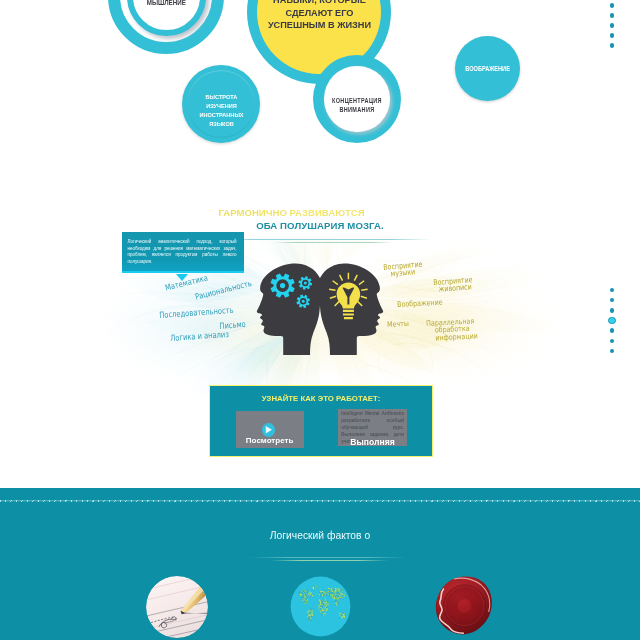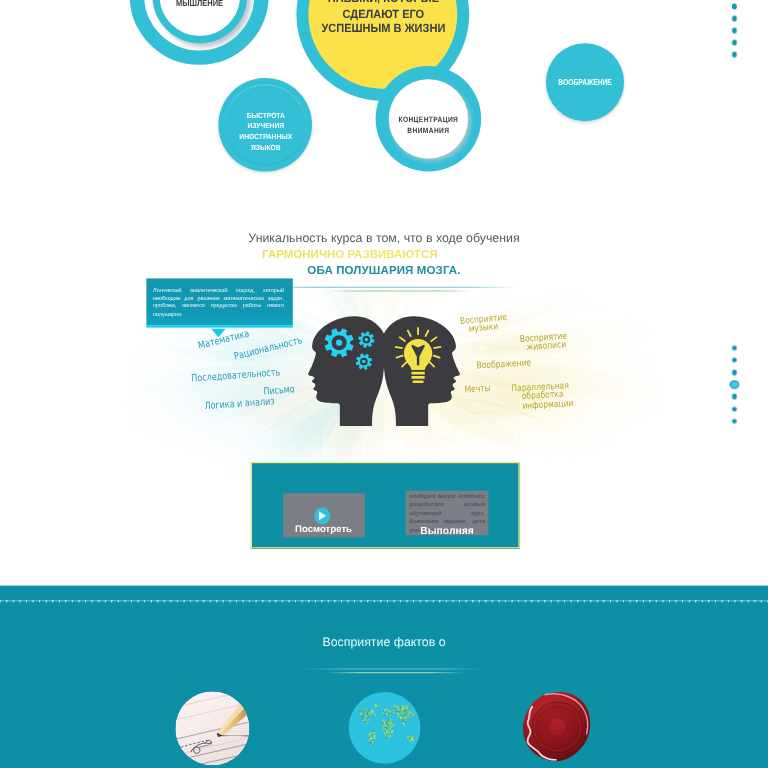--- a/index.html
+++ b/index.html
@@ -334,21 +334,20 @@
 <path d="M 257.7 40.3 Q 297.4 18.8 335.7 -4.2" stroke="#ddcf78" stroke-width="0.36" fill="none" opacity="0.17"></path>
 <path d="M 247.9 81.8 Q 354.6 88.5 379.9 168.9" stroke="#ddcf78" stroke-width="0.38" fill="none" opacity="0.16"></path>
 <path d="M 293.3 100.5 Q 407.9 88.2 431.2 176.7" stroke="#ddcf78" stroke-width="0.65" fill="none" opacity="0.13"></path>
 <path d="M 209.8 32.8 Q 265.2 -51.9 184.3 -123.5" stroke="#a8dcc8" stroke-width="0.38" fill="none" opacity="0.13"></path>
 <path d="M 161.9 122.2 Q 169.6 195.0 83.5 222.8" stroke="#74cbe2" stroke-width="0.7" fill="none" opacity="0.22"></path>
 <path d="M 317.9 41.4 Q 348.3 52.6 366.1 29.4" stroke="#ddcf78" stroke-width="0.26" fill="none" opacity="0.13"></path>
 <ellipse cx="215" cy="74" rx="125" ry="52" fill="url(#wgC)"></ellipse>
 </g>
 </svg>
 </div>
-  <div class="h-line" id="bh1">Уникальность курса в том, что в ходе обучения</div>
   <div class="h-line" id="bh2">ГАРМОНИЧНО РАЗВИВАЮТСЯ</div>
   <div class="h-line" id="bh3">ОБА ПОЛУШАРИЯ  МОЗГА.</div>
 
   <div id="brule1"></div>
   <div id="brule2"></div>
   <div id="tip">Логический аналитический подход, который необходим для решения математических задач, проблем, является продуктом работы левого полушария.</div>
   <div id="tip-bar"></div>
   <div id="tip-tail"></div>
 
   <div id="heads"><svg id="heads-svg" viewBox="0 0 140 95" width="140" height="95">
@@ -400,36 +399,37 @@
       </div>
       <div class="lbl lbl-r" style="left: 426px; top: 170px; font-size: 7.6px; line-height: 7.3px; transform: rotate(-3deg) scaleX(0.83); transform-origin: left top;">
         <div>Параллельная</div>
         <div style="margin-left: 10px;">обработка</div>
         <div style="margin-left: 10px;">информации</div>
       </div>
     </div>
 </div>
 
 <div id="vp">
+  <div id="vp-title">УЗНАЙТЕ КАК ЭТО РАБОТАЕТ:</div>
   <div id="vp-left"></div>
   <div id="vp-play">
       <svg viewBox="0 0 10 11">
         <path d="M1 0 L10 5.5 L1 11 Z" fill="#eef9fd"></path>
       </svg>
     </div>
   <div id="vp-watch">Посмотреть</div>
   <div id="vp-right">
     <div id="vp-rtext">Intelligent Mental Arithmetic разработала особый обучающий курс. Выполняя задания, дети учатся считать</div>
   </div>
   <div id="vp-read">Выполняя</div>
 </div>
 
 <div id="facts">
   <div id="stitch"></div>
-  <div id="fh1">Восприятие фактов о</div>
+  <div id="fh1">Логический фактов о</div>
   <div id="frule1"></div>
   <div id="frule2"></div>
   <div id="fact-icons">
   <div class="fact" id="fact1">
         <svg viewBox="0 0 100 100" width="100" height="100">
  <defs>
   <linearGradient id="pg" x1="0" y1="0" x2="0.5" y2="1">
     <stop offset="0" stop-color="#fdf5f4"></stop>
               <stop offset="45%" stop-color="#f8edec"></stop>
     <stop offset="100%" stop-color="#ece0e1"></stop>

